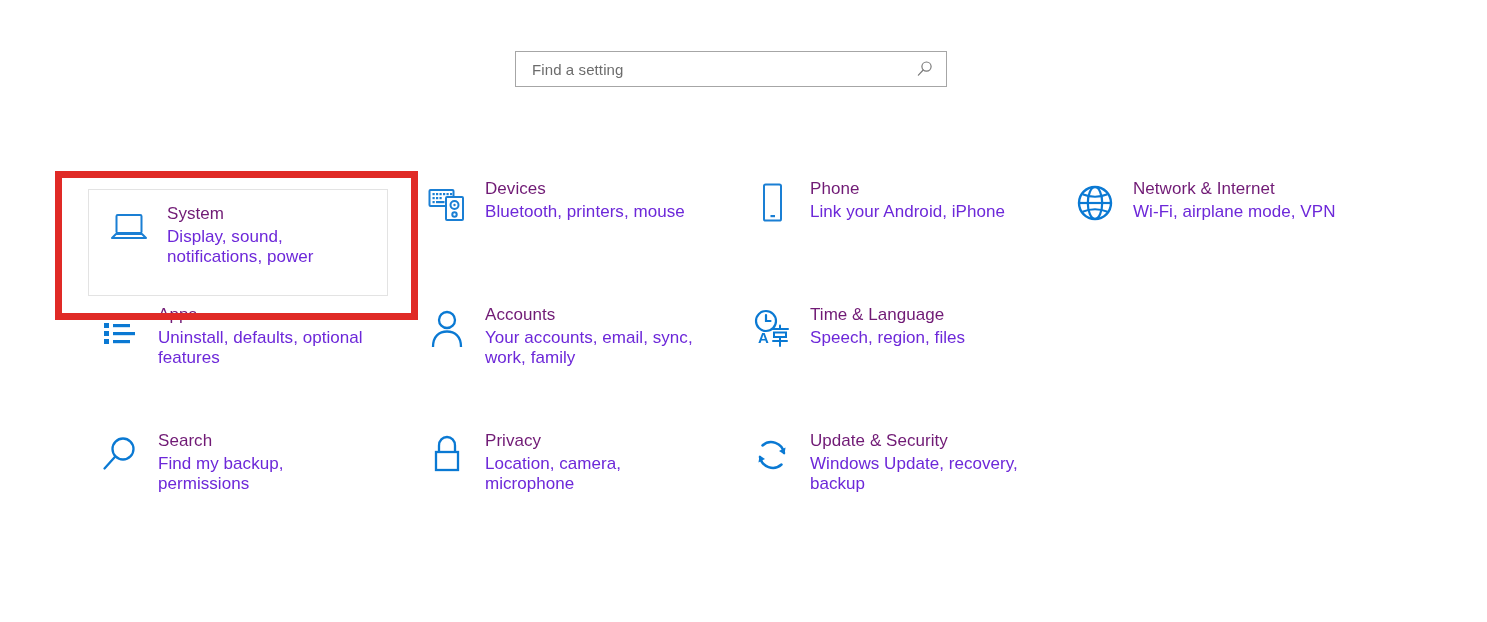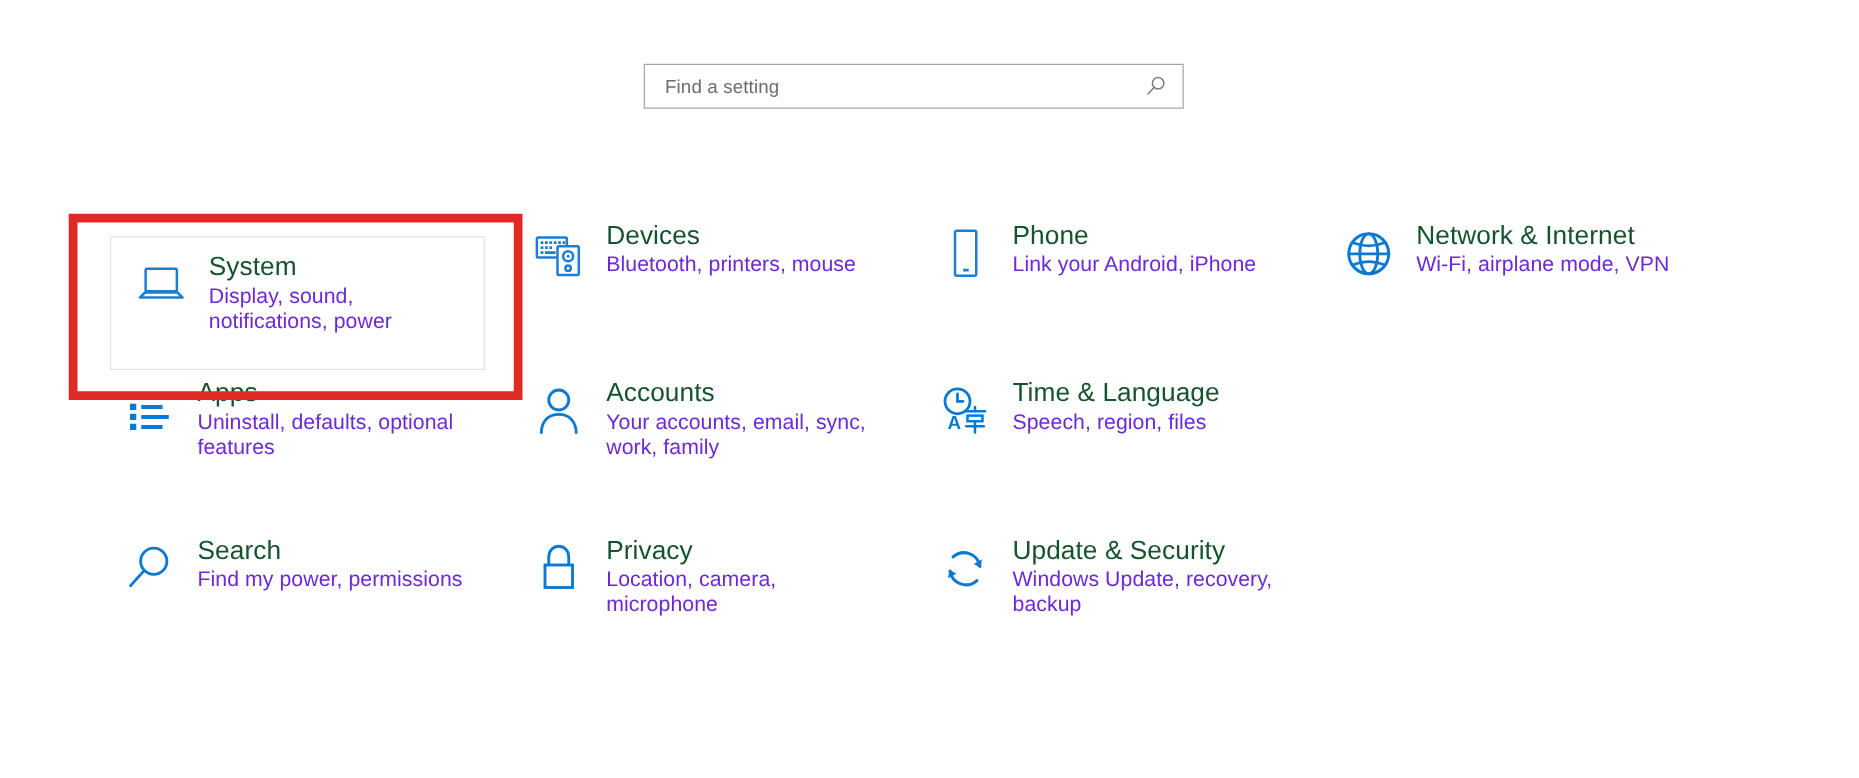--- a/index.html
+++ b/index.html
@@ -74,22 +74,22 @@
     display: flex;
     align-items: center;
     justify-content: center;
     margin-top: 6px;
   }
   .tile .text-slot {
     padding-left: 12px;
     padding-top: 7px;
   }
   .tile-title {
-    font-size: 21px;
-    color: #14532d;
+    font-size: 17px;
+    color: #701a75;
     line-height: 21px;
     letter-spacing: .05px;
     white-space: nowrap;
   }
   .tile-desc {
     font-size: 17px;
     color: #6d28d9;
     line-height: 19.5px;
     margin-top: 3px;
     max-width: 215px;
@@ -280,21 +280,21 @@
 
     <div class="tile col-0">
       <span class="icon-slot">
         <svg width="40" height="40" viewBox="0 0 40 40">
           <circle cx="23" cy="14" r="10.5" fill="none" stroke="#0a79d3" stroke-width="2.3"></circle>
           <line x1="15.3" y1="21.5" x2="4.5" y2="33.5" stroke="#0a79d3" stroke-width="2.3" stroke-linecap="round"></line>
         </svg>
       </span>
       <span class="text-slot">
         <div class="tile-title">Search</div>
-        <div class="tile-desc">Find my power, permissions</div>
+        <div class="tile-desc">Find my backup, permissions</div>
       </span>
     </div>
 
     <div class="tile col-1">
       <span class="icon-slot">
         <svg width="34" height="42" viewBox="0 0 34 42">
           <path d="M9 18 L9 11.5 C9 6.5 12.6 3 17 3 C21.4 3 25 6.5 25 11.5 L25 18" fill="none" stroke="#0a79d3" stroke-width="2.3"></path>
           <rect x="6" y="18" width="22" height="18" fill="none" stroke="#0a79d3" stroke-width="2.3"></rect>
         </svg>
       </span>

